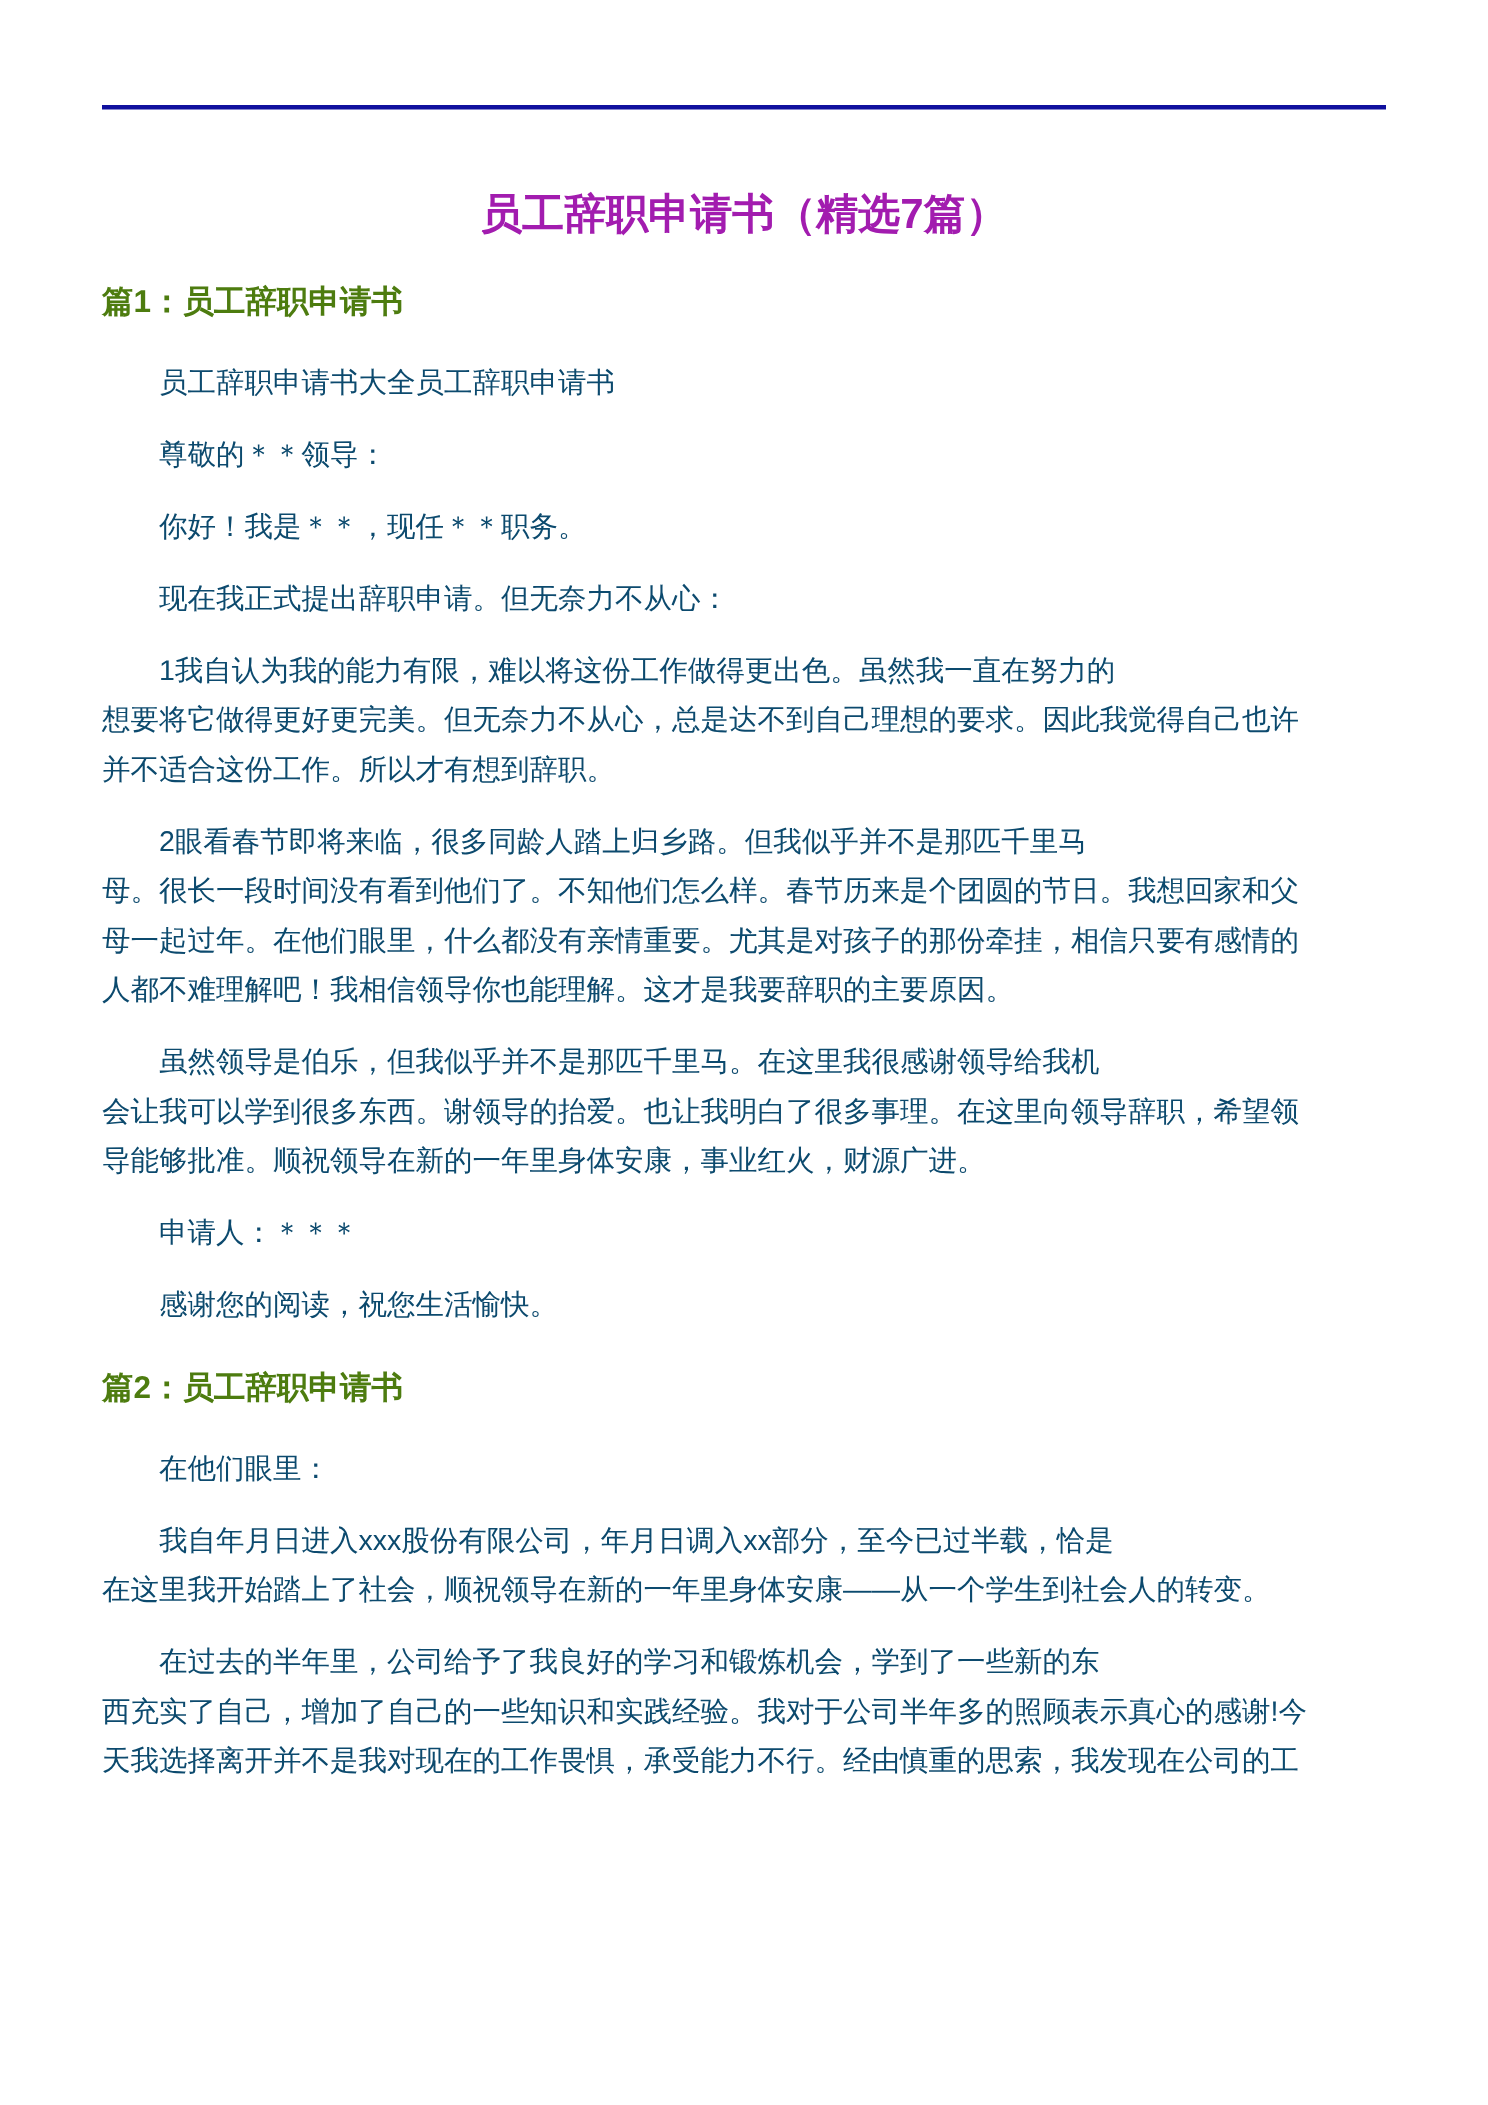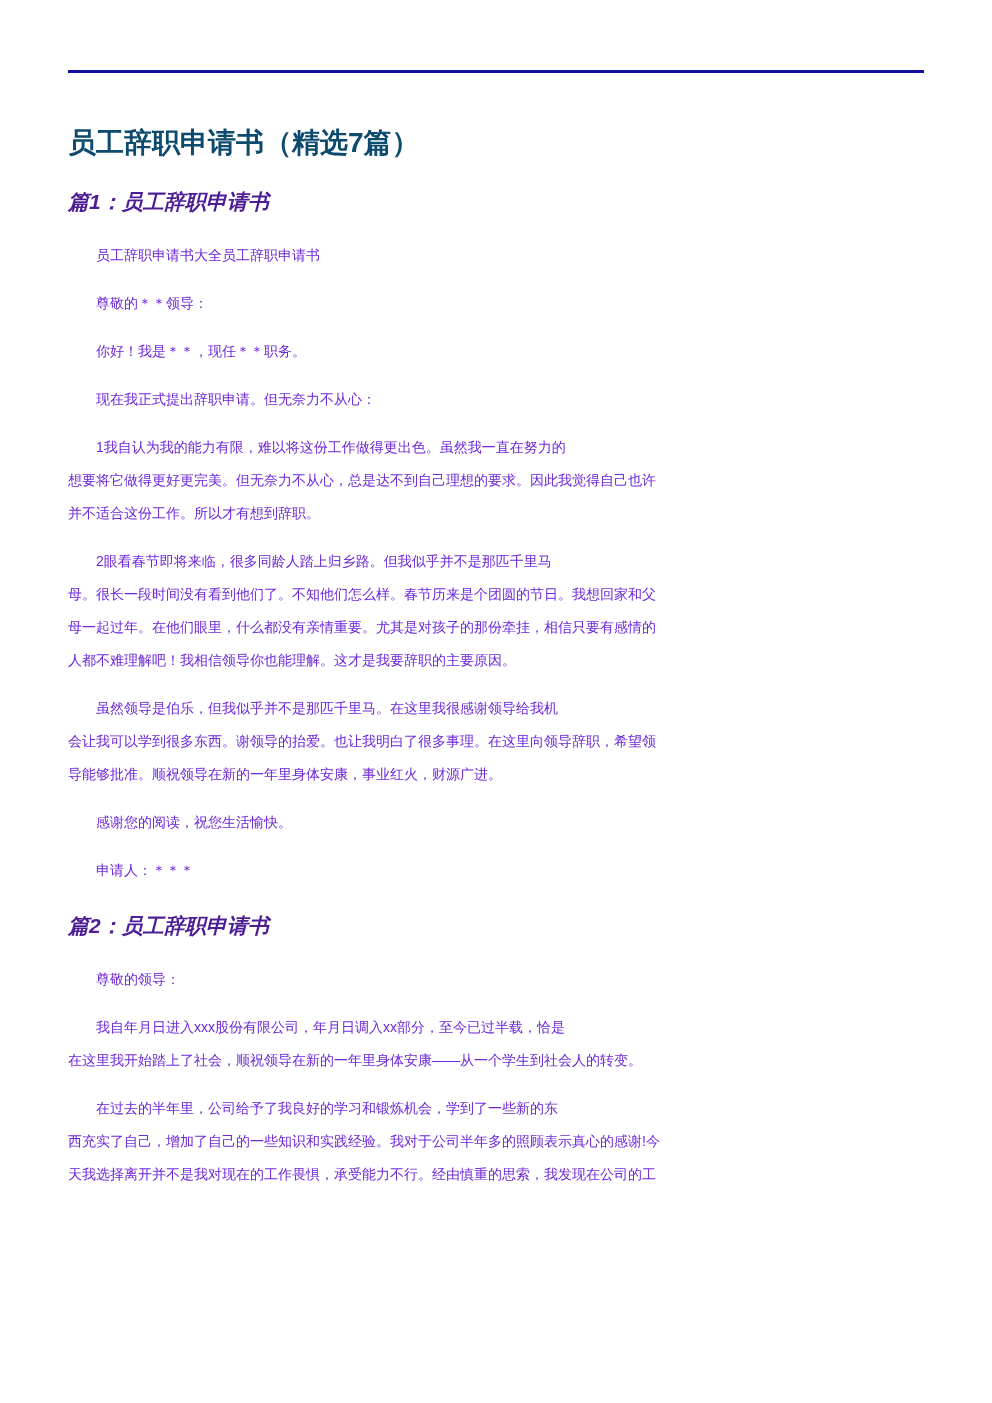--- a/index.html
+++ b/index.html
@@ -26,38 +26,38 @@
   }
   .rule {
     height: 3px;
     background: #10109e;
   }
   .top-rule {
     margin: 70px 68px 0 68px;
   }
   .doc-title {
     margin: 50px 0 0 0;
+    text-align: center;
     font-size: 28px;
     line-height: 40px;
     font-weight: bold;
-    color: #0c4a6e;
+    color: #a21caf;
   }
   .section-heading {
     margin: 26px 0 24px 0;
     font-size: 21px;
     line-height: 26px;
     font-weight: bold;
-    color: #4c1d95;
-    font-style: italic;
+    color: #4d7c0f;
   }
   .para {
     margin: 0 0 15px 0;
-    font-size: 14px;
+    font-size: 19px;
     line-height: 33px;
-    color: #6d28d9;
+    color: #0c4a6e;
     white-space: pre-line;
     text-align: left;
   }
 </style>
 </head>
 <body>
 
 <div class="page">
 
   <div class="rule top-rule"></div>
@@ -75,27 +75,27 @@
       <p class="para">　　1我自认为我的能力有限，难以将这份工作做得更出色。虽然我一直在努力的
 想要将它做得更好更完美。但无奈力不从心，总是达不到自己理想的要求。因此我觉得自己也许
 并不适合这份工作。所以才有想到辞职。</p>
       <p class="para">　　2眼看春节即将来临，很多同龄人踏上归乡路。但我似乎并不是那匹千里马
 母。很长一段时间没有看到他们了。不知他们怎么样。春节历来是个团圆的节日。我想回家和父
 母一起过年。在他们眼里，什么都没有亲情重要。尤其是对孩子的那份牵挂，相信只要有感情的
 人都不难理解吧！我相信领导你也能理解。这才是我要辞职的主要原因。</p>
       <p class="para">　　虽然领导是伯乐，但我似乎并不是那匹千里马。在这里我很感谢领导给我机
 会让我可以学到很多东西。谢领导的抬爱。也让我明白了很多事理。在这里向领导辞职，希望领
 导能够批准。顺祝领导在新的一年里身体安康，事业红火，财源广进。</p>
+      <p class="para">　　申请人：＊＊＊</p>
       <p class="para">　　感谢您的阅读，祝您生活愉快。</p>
-      <p class="para">　　申请人：＊＊＊</p>
     </section>
 
     <section>
       <h2 class="section-heading">篇2：员工辞职申请书</h2>
-      <p class="para">　　尊敬的领导：</p>
+      <p class="para">　　在他们眼里：</p>
       <p class="para">　　我自年月日进入xxx股份有限公司，年月日调入xx部分，至今已过半载，恰是
 在这里我开始踏上了社会，顺祝领导在新的一年里身体安康——从一个学生到社会人的转变。</p>
       <p class="para">　　在过去的半年里，公司给予了我良好的学习和锻炼机会，学到了一些新的东
 西充实了自己，增加了自己的一些知识和实践经验。我对于公司半年多的照顾表示真心的感谢!今
 天我选择离开并不是我对现在的工作畏惧，承受能力不行。经由慎重的思索，我发现在公司的工</p>
     </section>
 
   </div>
 
 </div>

